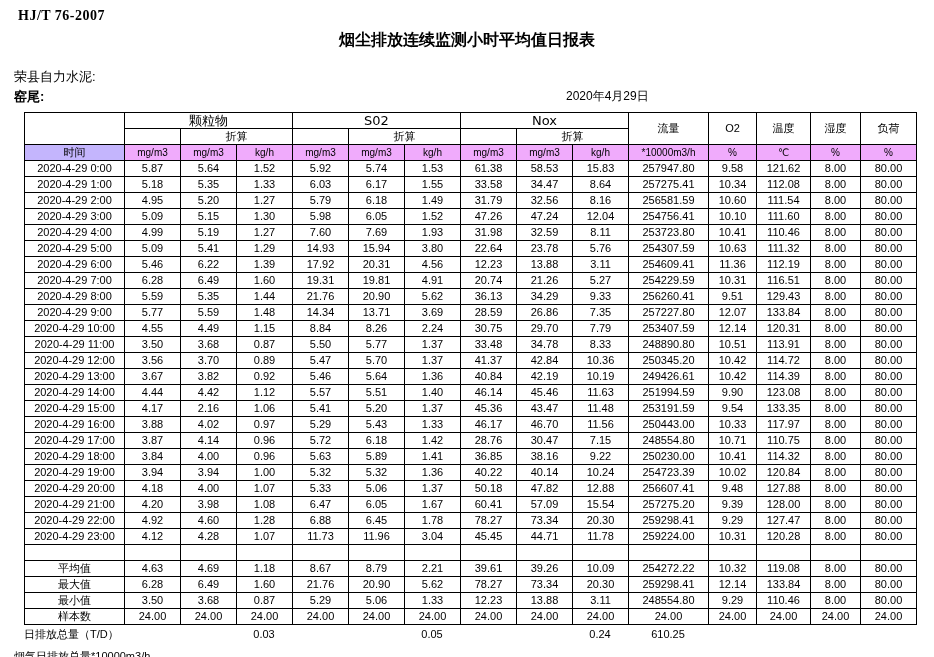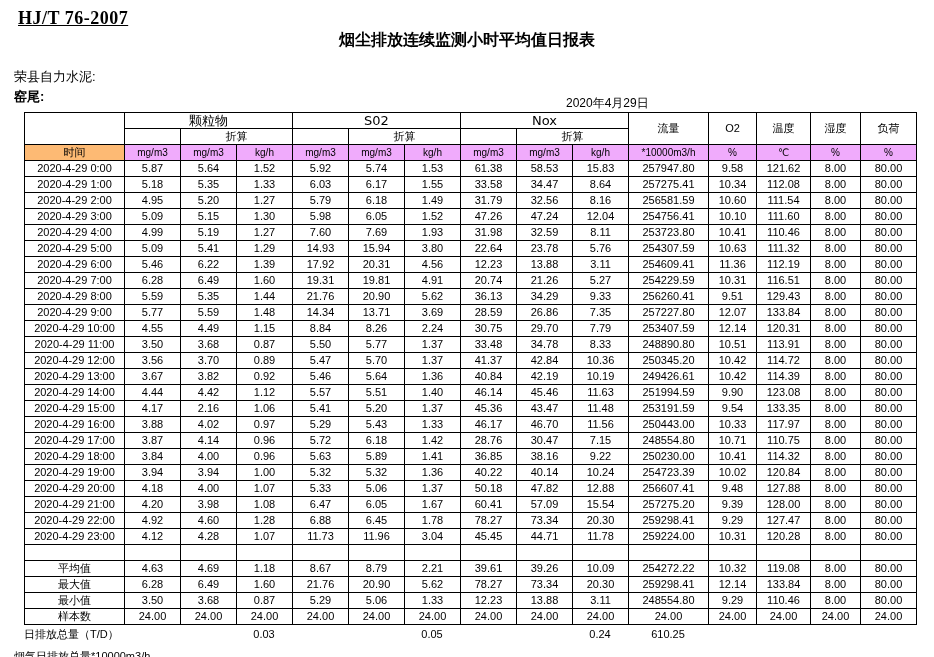--- a/index.html
+++ b/index.html
@@ -7,60 +7,59 @@
     width:934px;height:657px;
     background:#ffffff;
     font-family:"Liberation Sans","DejaVu Sans",sans-serif;
     color:#000;
     position:relative;
     overflow:hidden;
   }
   .std-code{
     position:absolute;left:18px;top:8px;
     font-family:"Liberation Serif","DejaVu Serif",serif;
-    font-size:18px;font-weight:bold;letter-spacing:.5px;text-decoration:underline;
+    font-size:14px;font-weight:bold;letter-spacing:.5px;
   }
   .doc-title{
     position:absolute;left:0;top:30px;width:934px;
     text-align:center;
     font-size:16px;font-weight:bold;
     font-family:"DejaVu Sans","Liberation Sans",sans-serif;
   }
   .company{
     position:absolute;left:14px;top:68px;
     font-size:13px;font-weight:normal;
   }
   .source{
     position:absolute;left:14px;top:88px;
     font-size:13px;font-weight:bold;
   }
   .report-date{
     position:absolute;left:566px;top:88px;
     font-size:12px;
-    margin-top:7px;
   }
   table.main{
     position:absolute;left:24px;top:112px;
     border-collapse:collapse;
     font-size:11px;
     table-layout:fixed;
   }
   table.main td,table.main th{
     border:1px solid #000;
     padding:0;
     height:15px;
     line-height:15px;
     text-align:center;
     font-weight:normal;
     white-space:nowrap;
     overflow:hidden;
   }
   .grp-head{font-family:"DejaVu Sans","Liberation Sans",sans-serif;font-size:13px;}
   .unit-row td{background:#f0abfc;font-size:10px;}
-  .unit-row td.time-cell{background:#fdba74;font-size:11px;}
+  .unit-row td.time-cell{background:#c4b5fd;font-size:11px;}
   .data td{font-size:11px;}
   .time-col{width:100px;text-align:center;}
   .num{width:56px;}
   .flowcol{width:80px;}
   .o2col{width:48px;}
   .tempcol{width:54px;}
   .humcol{width:50px;}
   .loadcol{width:56px;}
   .blank-row td{height:15px;}
   .summary td{font-size:11px;}

